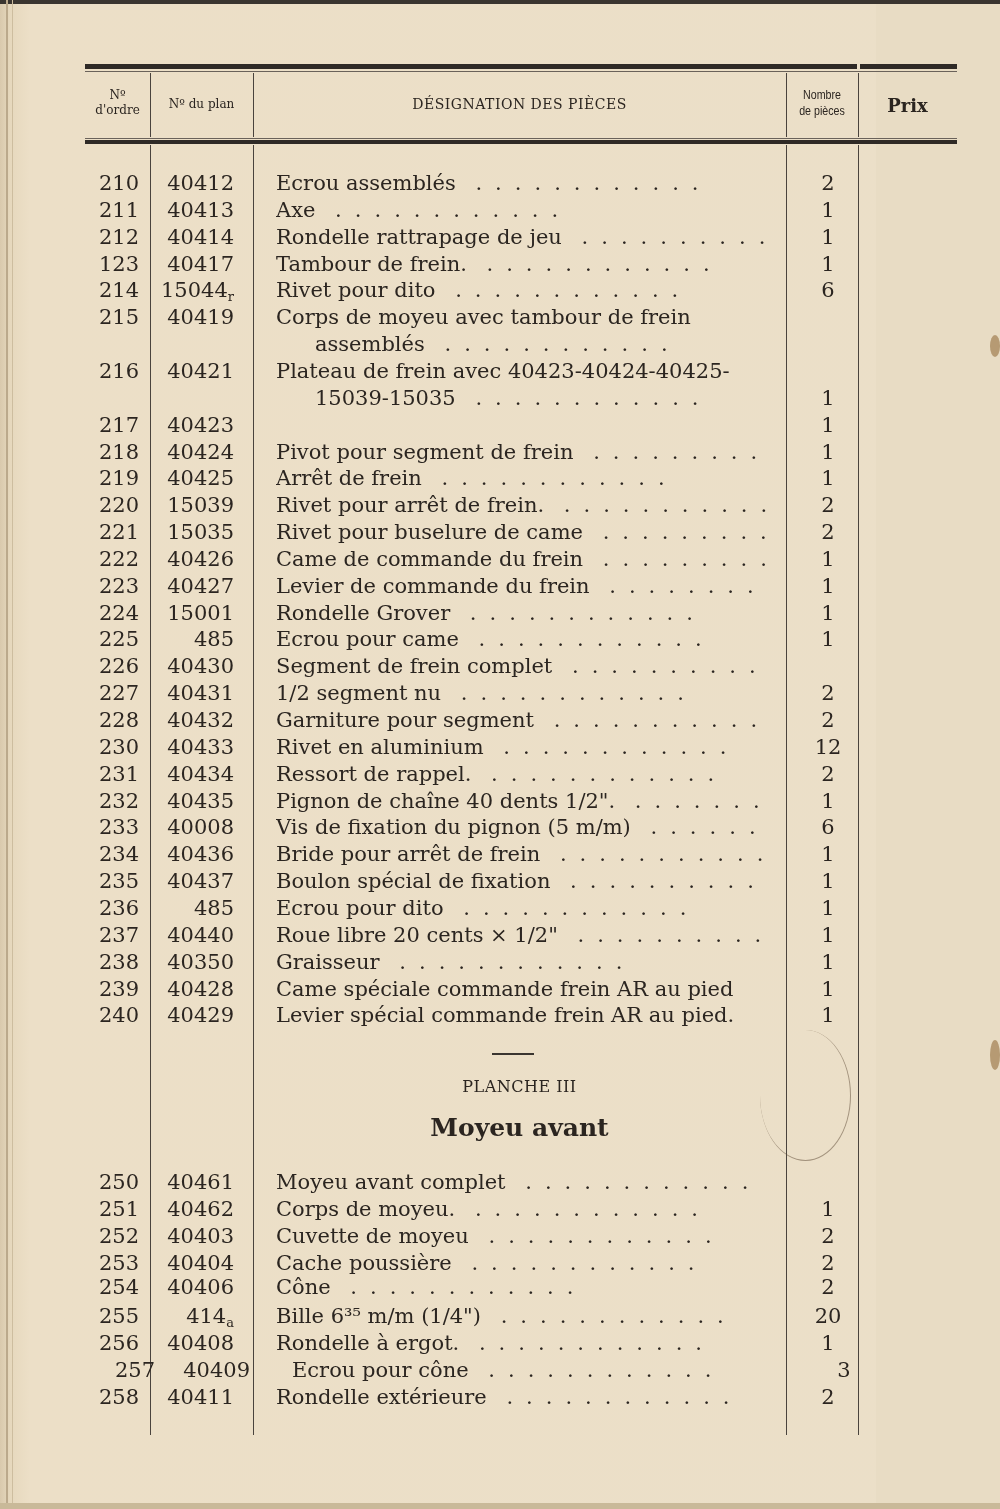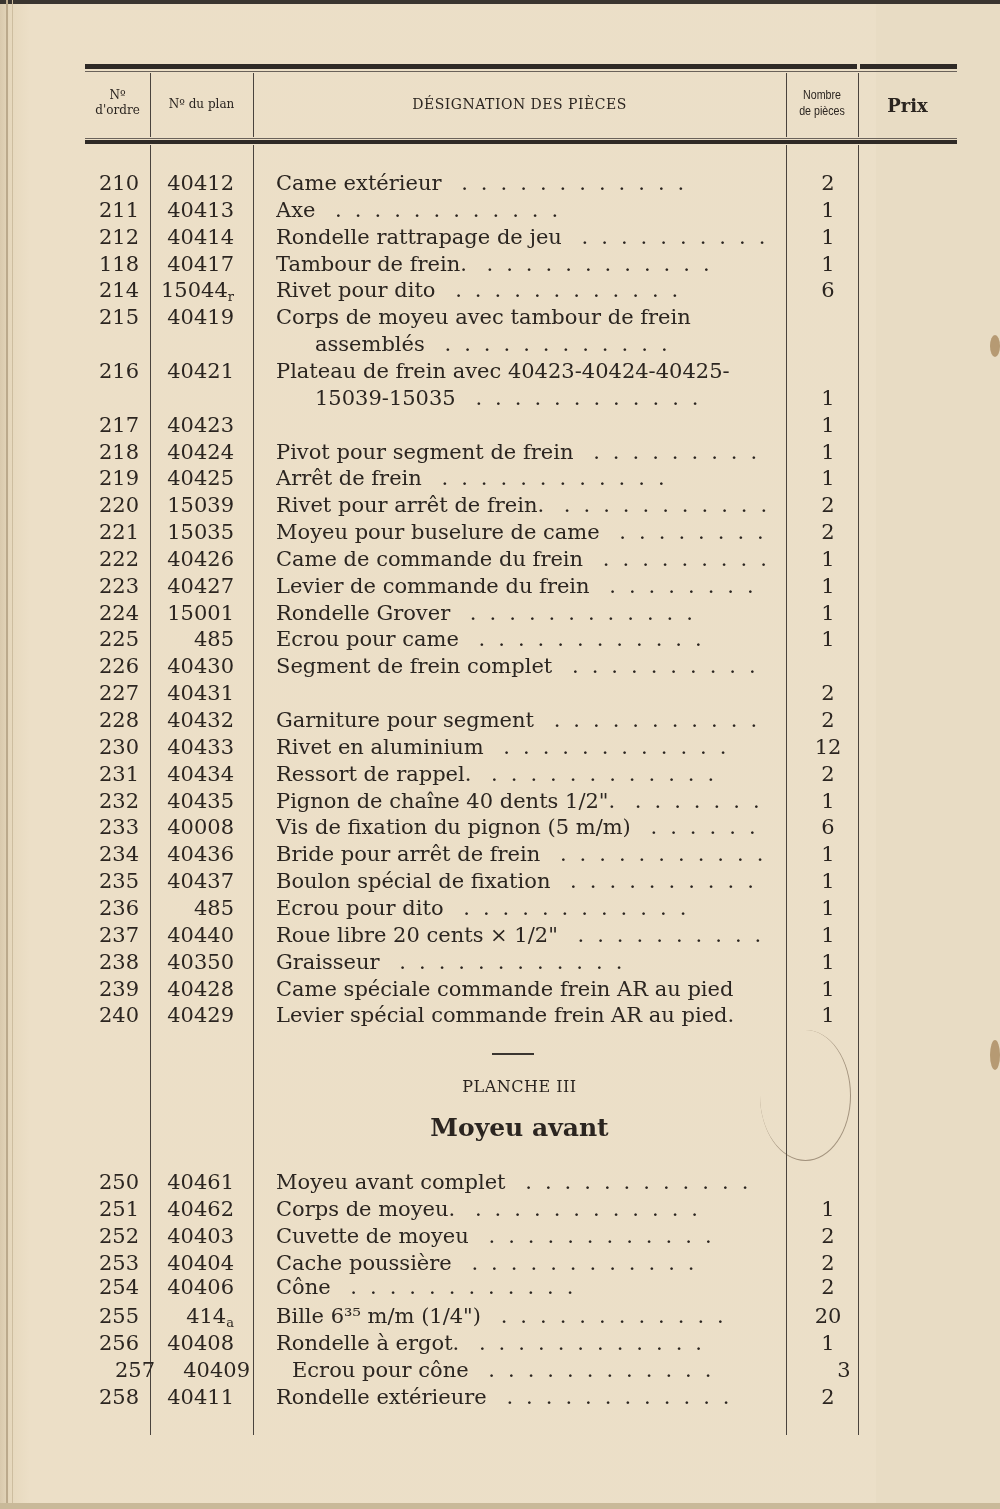--- a/index.html
+++ b/index.html
@@ -84,37 +84,37 @@
 
   <div class="vline" style="left:150px; top:145px; height:1290px;"></div>
   <div class="vline" style="left:253px; top:145px; height:1290px;"></div>
   <div class="vline" style="left:786px; top:145px; height:1290px;"></div>
   <div class="vline" style="left:858px; top:145px; height:1290px;"></div>
 
   <div class="rows" id="rows1">
       <div class="row" style="top: 170px;">
         <div class="c-ordre">210</div>
         <div class="c-plan"><span>40412</span></div>
-        <div class="c-desig"><span>Came extérieur</span><span class="dots"> ............</span></div>
+        <div class="c-desig"><span>Ecrou assemblés</span><span class="dots"> ............</span></div>
         <div class="c-qty">2</div>
       </div>
       <div class="row" style="top: 196.85px;">
         <div class="c-ordre">211</div>
         <div class="c-plan"><span>40413</span></div>
         <div class="c-desig"><span>Axe</span><span class="dots"> ............</span></div>
         <div class="c-qty">1</div>
       </div>
       <div class="row" style="top: 223.7px;">
         <div class="c-ordre">212</div>
         <div class="c-plan"><span>40414</span></div>
         <div class="c-desig"><span>Rondelle rattrapage de jeu</span><span class="dots"> ............</span></div>
         <div class="c-qty">1</div>
       </div>
       <div class="row" style="top: 250.55px;">
-        <div class="c-ordre">118</div>
+        <div class="c-ordre">123</div>
         <div class="c-plan"><span>40417</span></div>
         <div class="c-desig"><span>Tambour de frein.</span><span class="dots"> ............</span></div>
         <div class="c-qty">1</div>
       </div>
       <div class="row" style="top: 277.4px;">
         <div class="c-ordre">214</div>
         <div class="c-plan"><span>15044</span><span class="sub">r</span></div>
         <div class="c-desig"><span>Rivet pour dito</span><span class="dots"> ............</span></div>
         <div class="c-qty">6</div>
       </div>
@@ -155,21 +155,21 @@
       </div>
       <div class="row" style="top: 492.2px;">
         <div class="c-ordre">220</div>
         <div class="c-plan"><span>15039</span></div>
         <div class="c-desig"><span>Rivet pour arrêt de frein.</span><span class="dots"> ............</span></div>
         <div class="c-qty">2</div>
       </div>
       <div class="row" style="top: 519.05px;">
         <div class="c-ordre">221</div>
         <div class="c-plan"><span>15035</span></div>
-        <div class="c-desig"><span>Moyeu pour buselure de came</span><span class="dots"> ............</span></div>
+        <div class="c-desig"><span>Rivet pour buselure de came</span><span class="dots"> ............</span></div>
         <div class="c-qty">2</div>
       </div>
       <div class="row" style="top: 545.9px; padding-left: 17px;">
         <div class="c-ordre">222</div>
         <div class="c-plan"><span>40426</span></div>
         <div class="c-desig"><span>Came de commande du frein</span><span class="dots"> ............</span></div>
         <div class="c-qty">1</div>
       </div>
       <div class="row" style="top: 572.75px;">
         <div class="c-ordre">223</div>
@@ -191,20 +191,21 @@
       </div>
       <div class="row" style="top: 653.3px;">
         <div class="c-ordre">226</div>
         <div class="c-plan"><span>40430</span></div>
         <div class="c-desig"><span>Segment de frein complet</span><span class="dots"> ............</span></div>
         <div class="c-qty"></div>
       </div>
       <div class="row" style="top: 680.15px;">
         <div class="c-ordre">227</div>
         <div class="c-plan"><span>40431</span></div>
+        <div class="c-desig"><span>1/2 segment nu</span><span class="dots"> ............</span></div>
         <div class="c-qty">2</div>
       </div>
       <div class="row" style="top: 707px;">
         <div class="c-ordre">228</div>
         <div class="c-plan"><span>40432</span></div>
         <div class="c-desig"><span>Garniture pour segment</span><span class="dots"> ............</span></div>
         <div class="c-qty">2</div>
       </div>
       <div class="row" style="top: 733.85px;">
         <div class="c-ordre">230</div>

